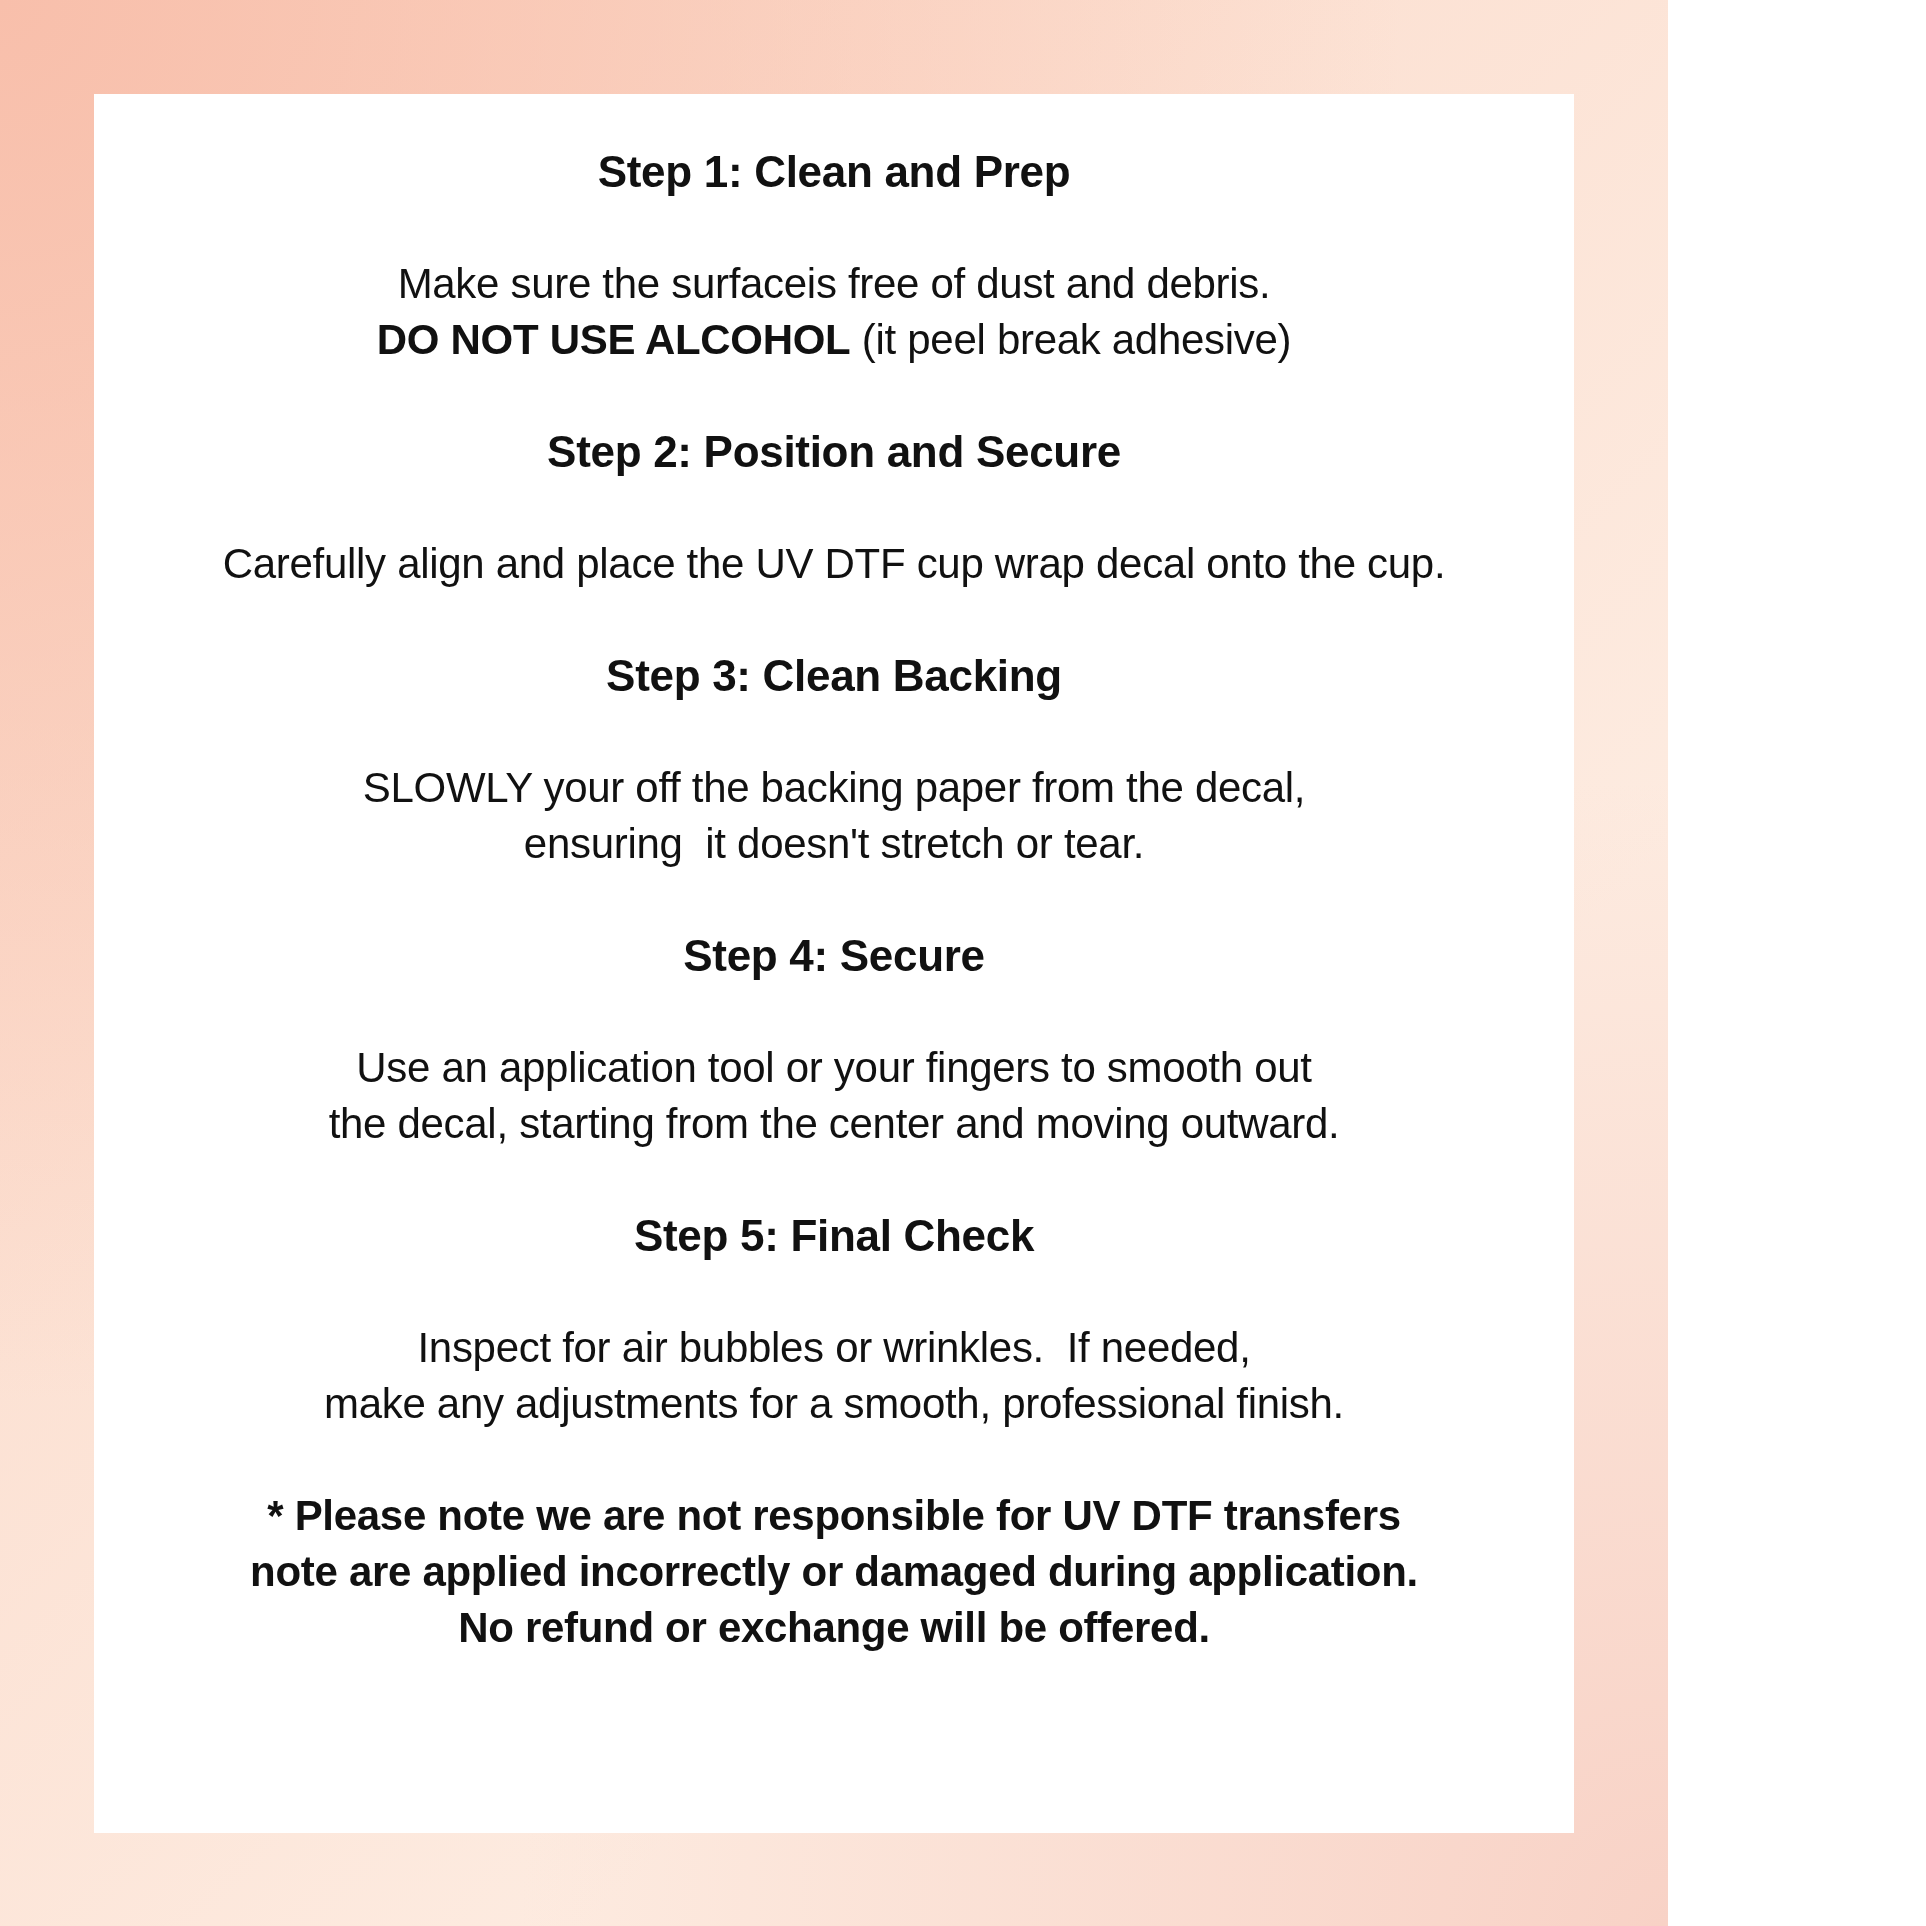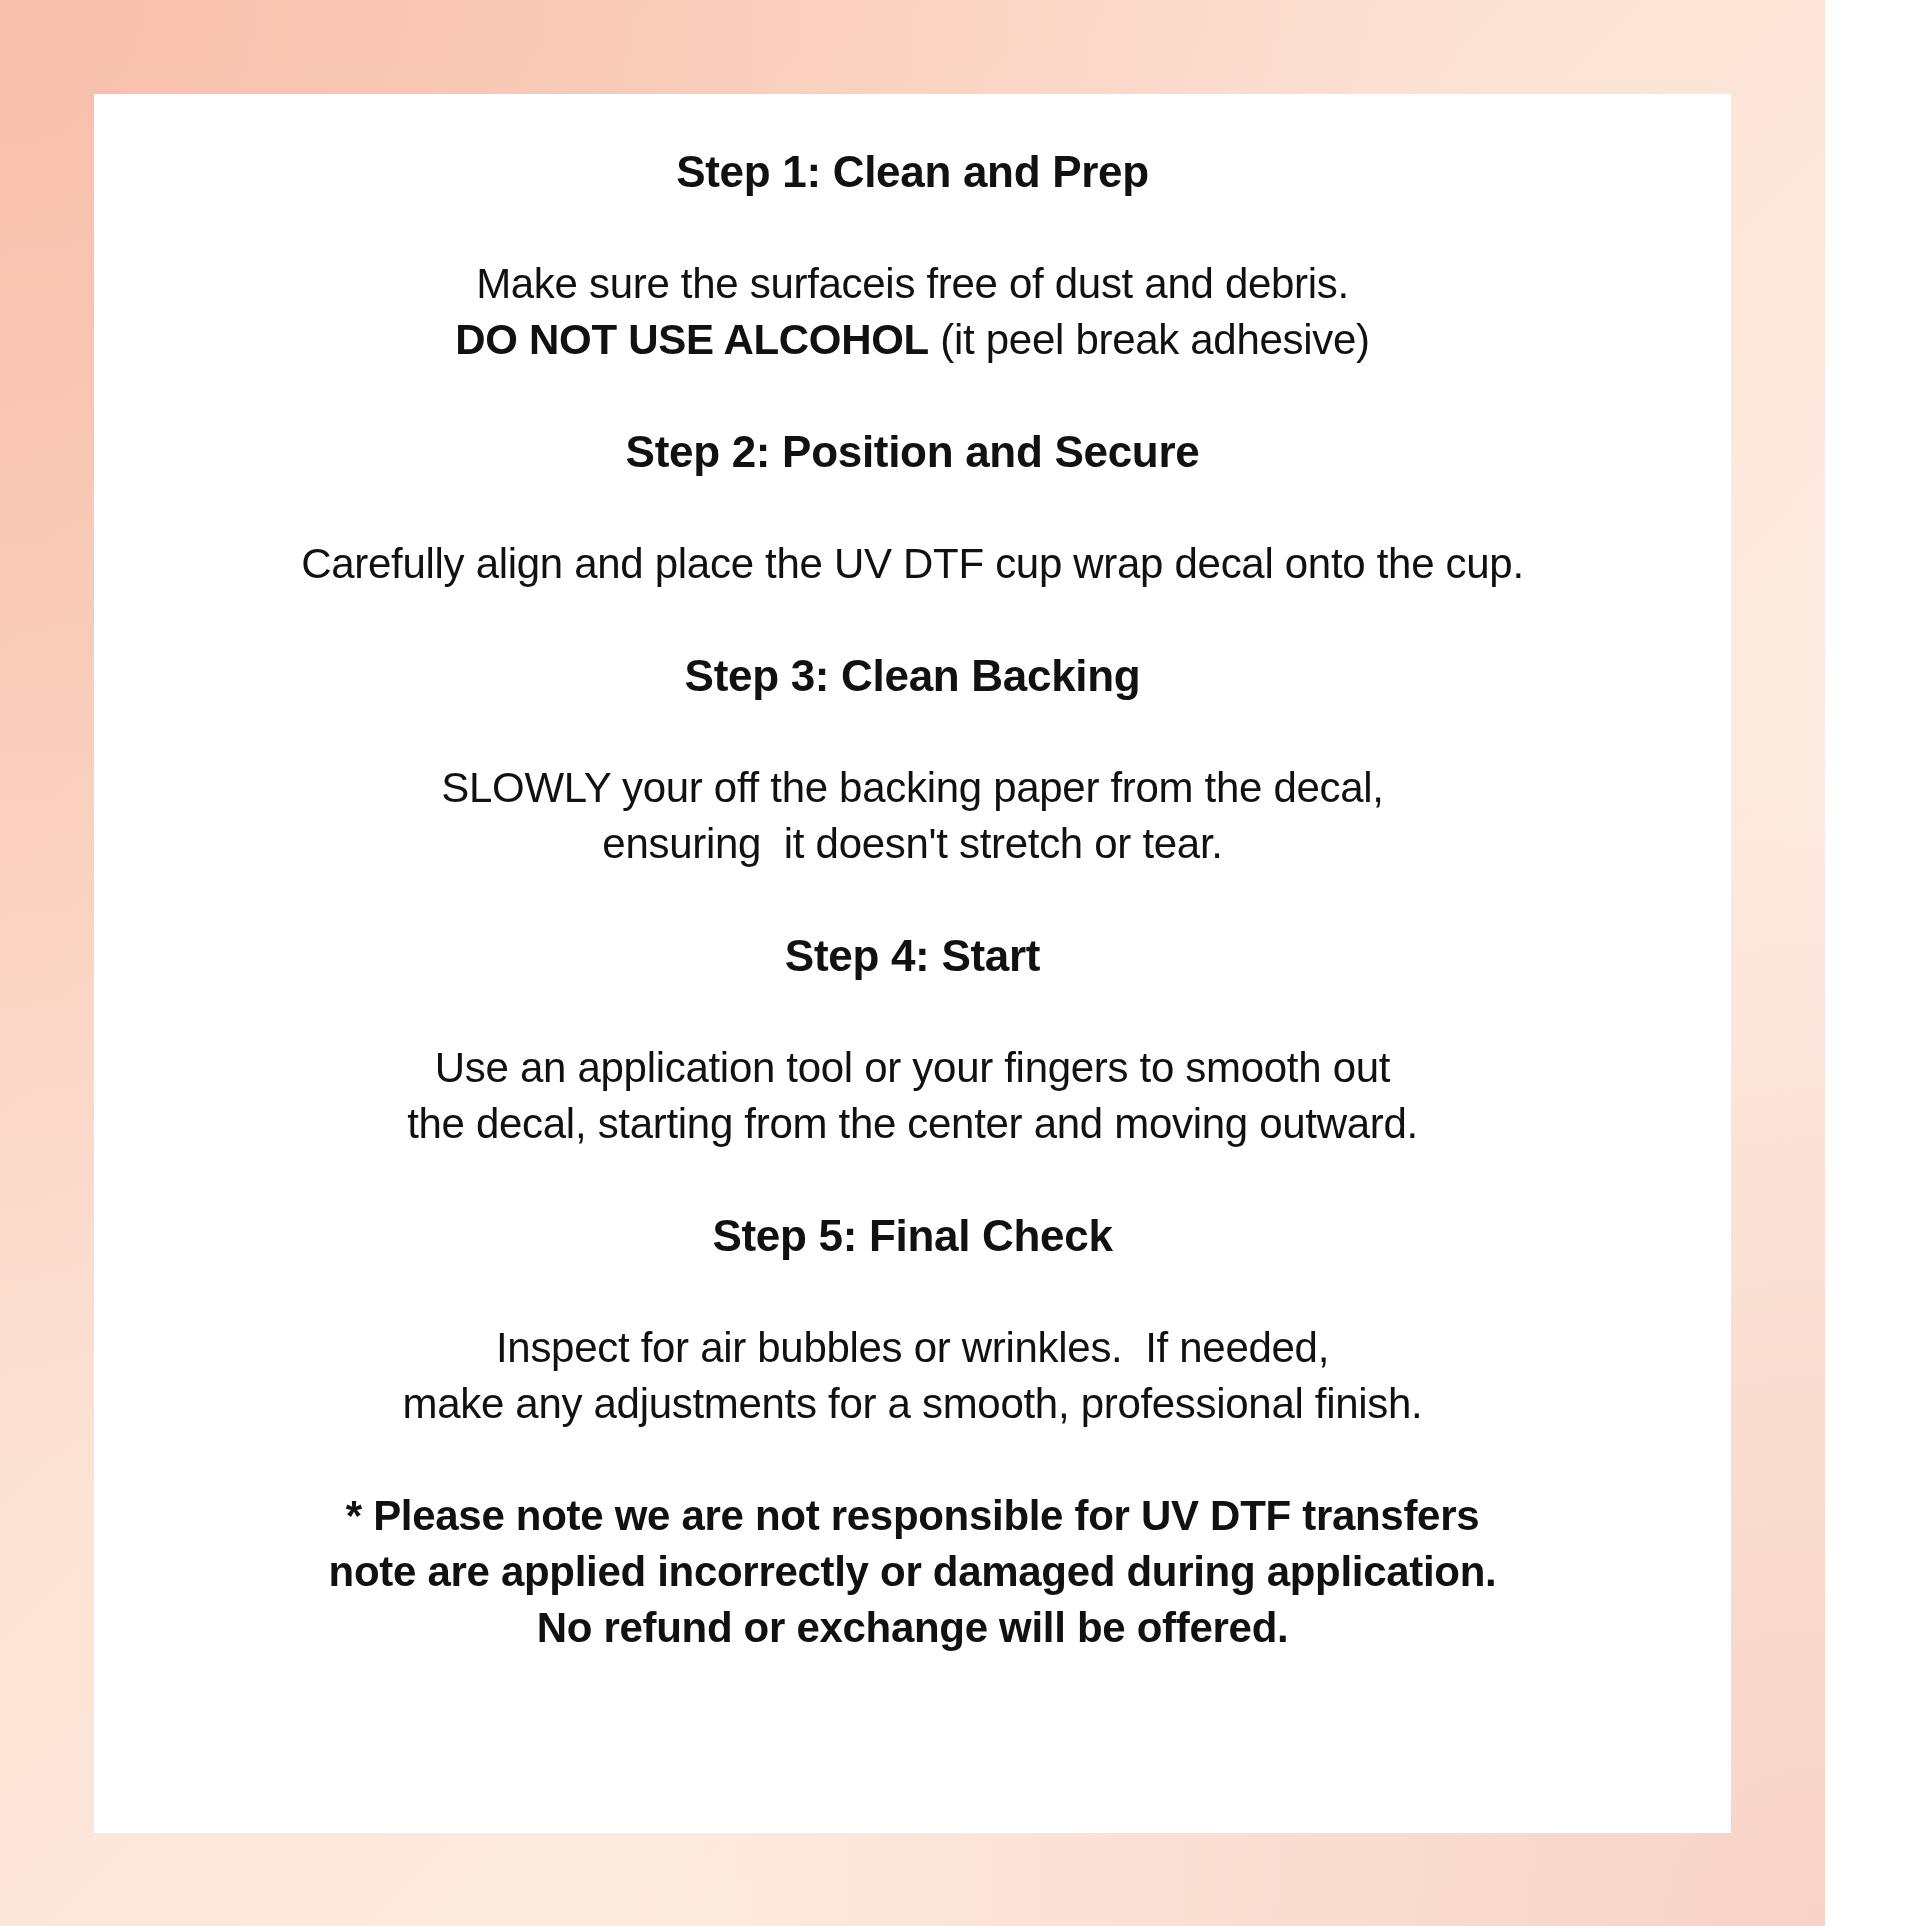--- a/index.html
+++ b/index.html
@@ -11,21 +11,21 @@
     --text-color: #111111;
   }
   * { margin: 0; padding: 0; box-sizing: border-box; }
   html, body { width: 1927px; height: 1927px; }
   body {
     font-family: "Liberation Sans", sans-serif;
     color: var(--text-color);
   }
   .page {
     position: relative;
-    width: 1825px;
+    width: 1668px;
     height: 1927px;
     background:
       radial-gradient(circle at 0% 0%, var(--background-peach-top-left) 0%, rgba(248,191,171,0) 55%),
       radial-gradient(circle at 100% 100%, var(--background-pink-bottom-right) 0%, rgba(248,210,198,0) 45%),
       linear-gradient(135deg, var(--background-peach-mid) 0%, var(--background-pale) 70%, var(--background-pale) 100%);
   }
   .card {
     position: absolute;
     inset: 94px;
     background: var(--card-background);
@@ -72,21 +72,21 @@
     <div class="body-block">
       <span class="line">Carefully align and place the UV DTF cup wrap decal onto the cup.</span>
     </div>
 
     <div class="step-heading">Step 3: Clean Backing</div>
     <div class="body-block">
       <span class="line">SLOWLY your off the backing paper from the decal,</span>
       <span class="line">ensuring  it doesn't stretch or tear.</span>
     </div>
 
-    <div class="step-heading">Step 4: Start</div>
+    <div class="step-heading">Step 4: Secure</div>
     <div class="body-block">
       <span class="line">Use an application tool or your fingers to smooth out</span>
       <span class="line">the decal, starting from the center and moving outward.</span>
     </div>
 
     <div class="step-heading">Step 5: Final Check</div>
     <div class="body-block">
       <span class="line">Inspect for air bubbles or wrinkles.  If needed,</span>
       <span class="line">make any adjustments for a smooth, professional finish.</span>
     </div>

